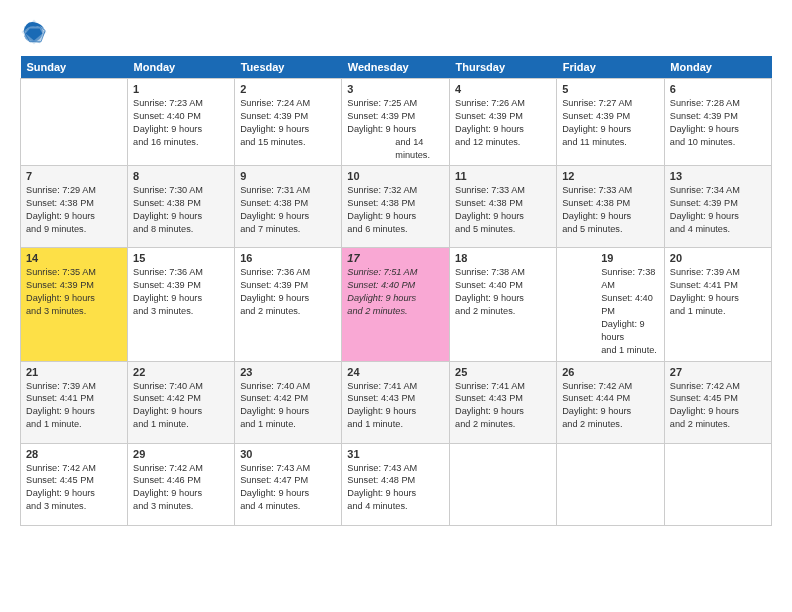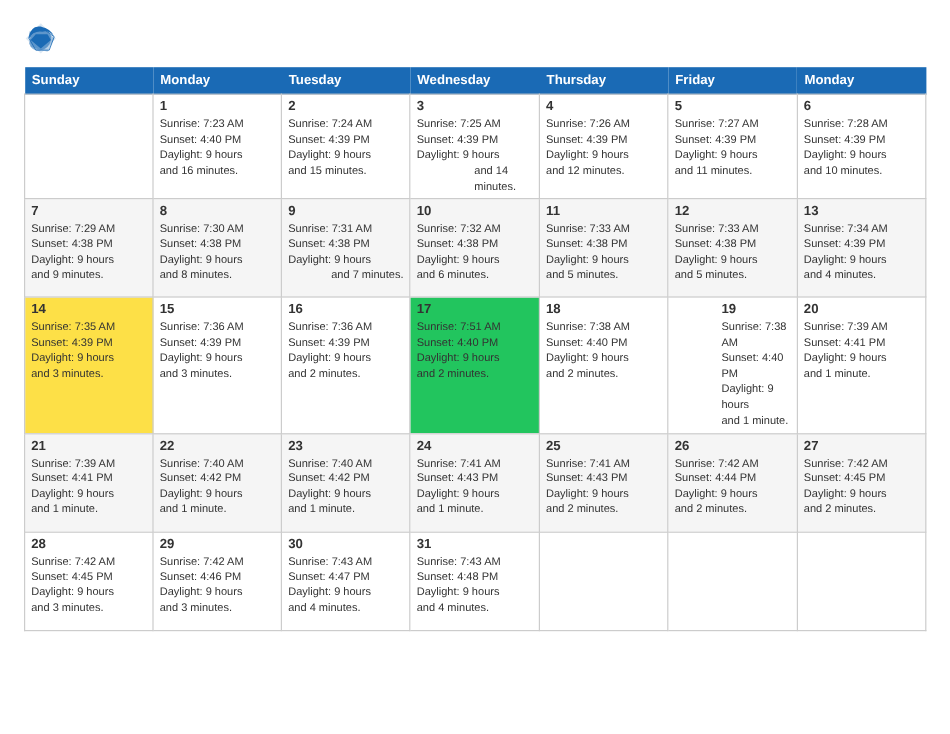--- a/index.html
+++ b/index.html
@@ -214,21 +214,21 @@
               <span style="display: block;">Daylight: 9 hours</span>
               <span style="display: block;">and 8 minutes.</span>
             </div>
           </td>
           <td style="background: rgb(245, 245, 245);">
             <span class="day-num">9</span>
             <div class="day-info">
               <span style="display: block;">Sunrise: 7:31 AM</span>
               <span style="display: block;">Sunset: 4:38 PM</span>
               <span style="display: block;">Daylight: 9 hours</span>
-              <span style="display: block; text-align: right;">and 7 minutes.</span>
+              <span style="display: block;">and 7 minutes.</span>
             </div>
           </td>
           <td style="background: rgb(245, 245, 245);">
             <span class="day-num">10</span>
             <div class="day-info">
               <span style="display: block;">Sunrise: 7:32 AM</span>
               <span style="display: block;">Sunset: 4:38 PM</span>
               <span style="display: block;">Daylight: 9 hours</span>
               <span style="display: block;">and 6 minutes.</span>
             </div>
@@ -282,21 +282,21 @@
           </td>
           <td style="background: rgb(255, 255, 255);">
             <span class="day-num">16</span>
             <div class="day-info">
               <span style="display: block;">Sunrise: 7:36 AM</span>
               <span style="display: block;">Sunset: 4:39 PM</span>
               <span style="display: block;">Daylight: 9 hours</span>
               <span style="display: block;">and 2 minutes.</span>
             </div>
           </td>
-          <td style="background: #22c55e;">
+          <td style="background: #f9a8d4; font-style: italic;">
             <span class="day-num">17</span>
             <div class="day-info">
               <span style="display: block;">Sunrise: 7:51 AM</span>
               <span style="display: block;">Sunset: 4:40 PM</span>
               <span style="display: block;">Daylight: 9 hours</span>
               <span style="display: block;">and 2 minutes.</span>
             </div>
           </td>
           <td style="background: rgb(255, 255, 255);">
             <span class="day-num">18</span>

